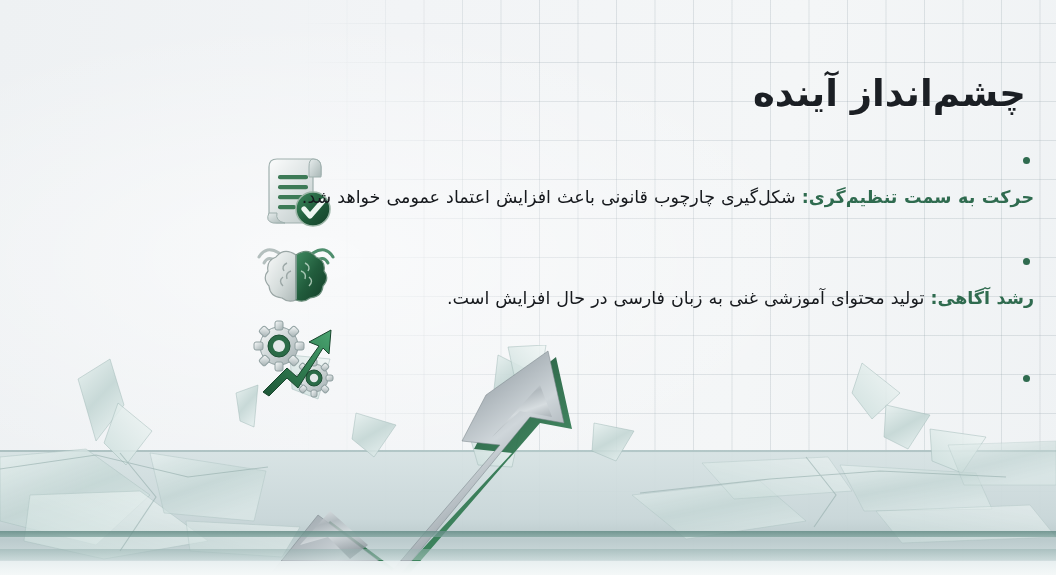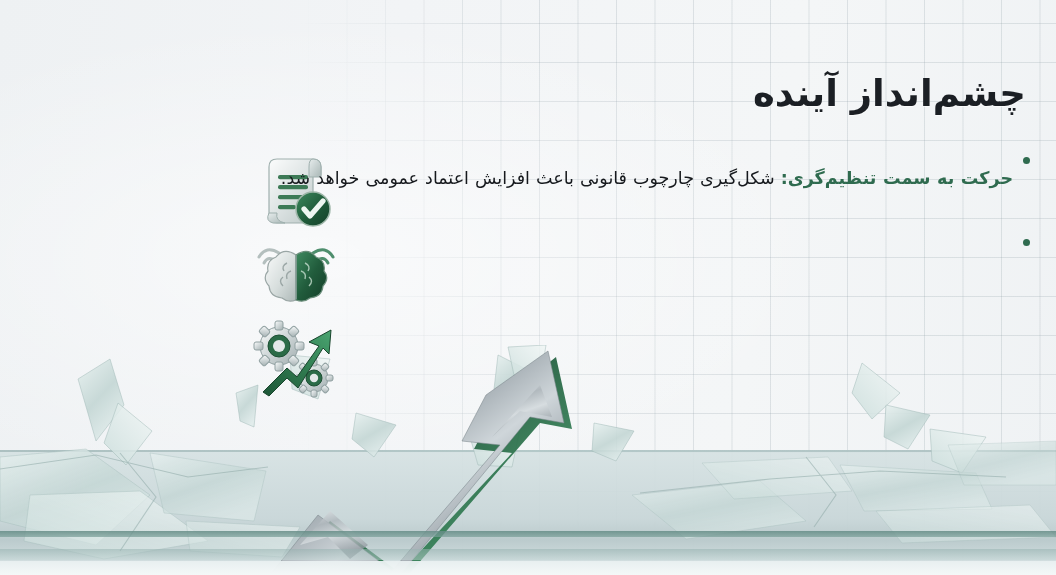--- a/index.html
+++ b/index.html
@@ -62,23 +62,24 @@
   
   .bullets {
     position: absolute;
     top: 145px;
     right: 22px;
     left: 245px;
   }
   .bullet-row {
     position: relative;
     display: flex;
-    flex-direction: row;
+    flex-direction: column;
     align-items: flex-start;
     margin-bottom: 16px;
+    justify-content: center;
   }
   .bullet-dot {
     flex: 0 0 auto;
     width: 7px;
     height: 7px;
     border-radius: 50%;
     background: #2f6b4f;
     margin: 12px 4px 0 10px;
   }
   .bullet-text {
@@ -369,19 +370,23 @@
         </g>
         <path d="M10 76 L34 52 L44 61 L66 30 L56 26 L78 14 L76 38 L70 32 L45 72 L34 62 L16 80 Z" fill="url(#arrowG)" stroke="#18452c" stroke-width="1"></path>
       </svg>
     </div>
 
     <div class="bullet-row">
       <span class="bullet-dot"></span>
       <p class="bullet-text"><span class="bullet-lead">حرکت به سمت تنظیم‌گری:</span><span> شکل‌گیری چارچوب قانونی باعث افزایش اعتماد عمومی خواهد شد.</span></p>
     </div>
 
+    <div class="bullet-row" style="margin-bottom:32px;">
+      <span class="bullet-dot"></span>
+      <p class="bullet-text"><span class="bullet-lead">رشد آگاهی:</span><span> تولید محتوای آموزشی غنی به زبان فارسی در حال افزایش است.</span></p>
+    </div>
 
     <div class="bullet-row">
       <span class="bullet-dot"></span>
     </div>
 
   </div>
 </div>
 
 </body></html>

